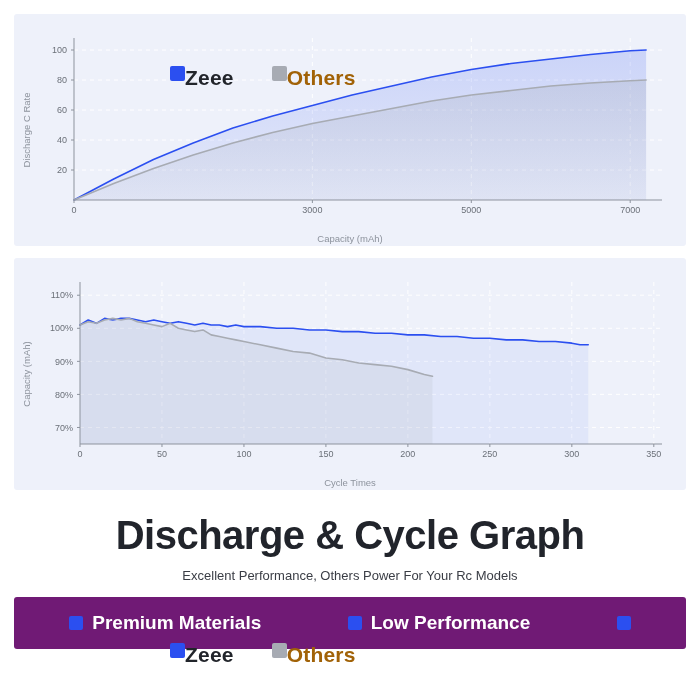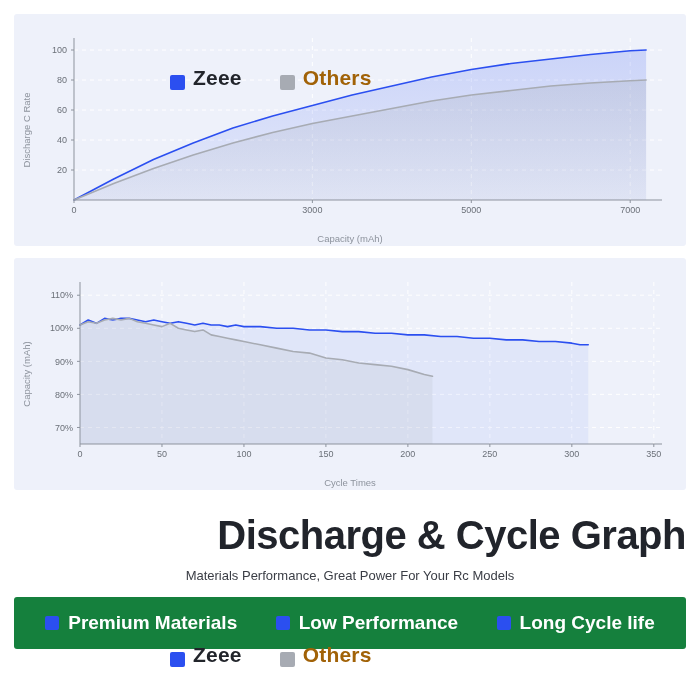--- a/index.html
+++ b/index.html
@@ -38,22 +38,21 @@
   svg.plot { display: block; width: 100%; height: 100%; }
 
   .legend {
     position: absolute;
     display: flex;
     align-items: center;
     gap: 22px;
   }
   .legend-item {
     display: flex;
-    align-items: flex-end;
-    gap: 8px;
+    align-items: flex-start;
     padding-left: 16px;
   }
   .legend-swatch {
     width: 15px;
     height: 15px;
     border-radius: 2px;
     display: inline-block;
   }
   .legend-label {
     font-size: 21px;
@@ -70,21 +69,20 @@
     text-align: center;
     padding-top: 12px;
   }
   .main-title {
     font-size: 40px;
     font-weight: bold;
     color: #21242b;
     letter-spacing: -0.5px;
     margin: 0;
     line-height: 1.15;
-    text-align: right;
   }
   .subtitle {
     font-size: 13px;
     color: #3a3d45;
     margin-top: 10px;
   }
   .footer-bar {
     margin-top: 14px;
     background: #22252c;
     border-radius: 3px;
@@ -261,31 +259,30 @@
       </div>
       <div class="legend-item legend-others">
         <span class="legend-swatch" id="sw-o2" style="background: rgb(167, 171, 179);"></span>
         <span class="legend-label">Others</span>
       </div>
     </div>
   </div>
 
   <div class="title-block">
     <h1 class="main-title">Discharge &amp; Cycle Graph</h1>
-    <div class="subtitle">Materials Performance, Great Power For Your Rc Models</div>
-  </div>
-
-  <div class="footer-bar" style="background: #15803d; text-align: center;">
+    <div class="subtitle">Excellent Performance, Others Power For Your Rc Models</div>
+  </div>
+
+  <div class="footer-bar" style="background: #701a75; text-align: center;">
     <div class="feature">
       <span class="feature-swatch" style="background: rgb(43, 79, 240);"></span>
       <span class="feature-label">Premium Materials</span>
     </div>
     <div class="feature">
       <span class="feature-swatch" style="background: rgb(43, 79, 240);"></span>
       <span class="feature-label">Low Performance</span>
     </div>
     <div class="feature">
       <span class="feature-swatch" style="background: rgb(43, 79, 240);"></span>
-      <span class="feature-label">Long Cycle life</span>
     </div>
   </div>
 
 </div>
 
 </body></html>

